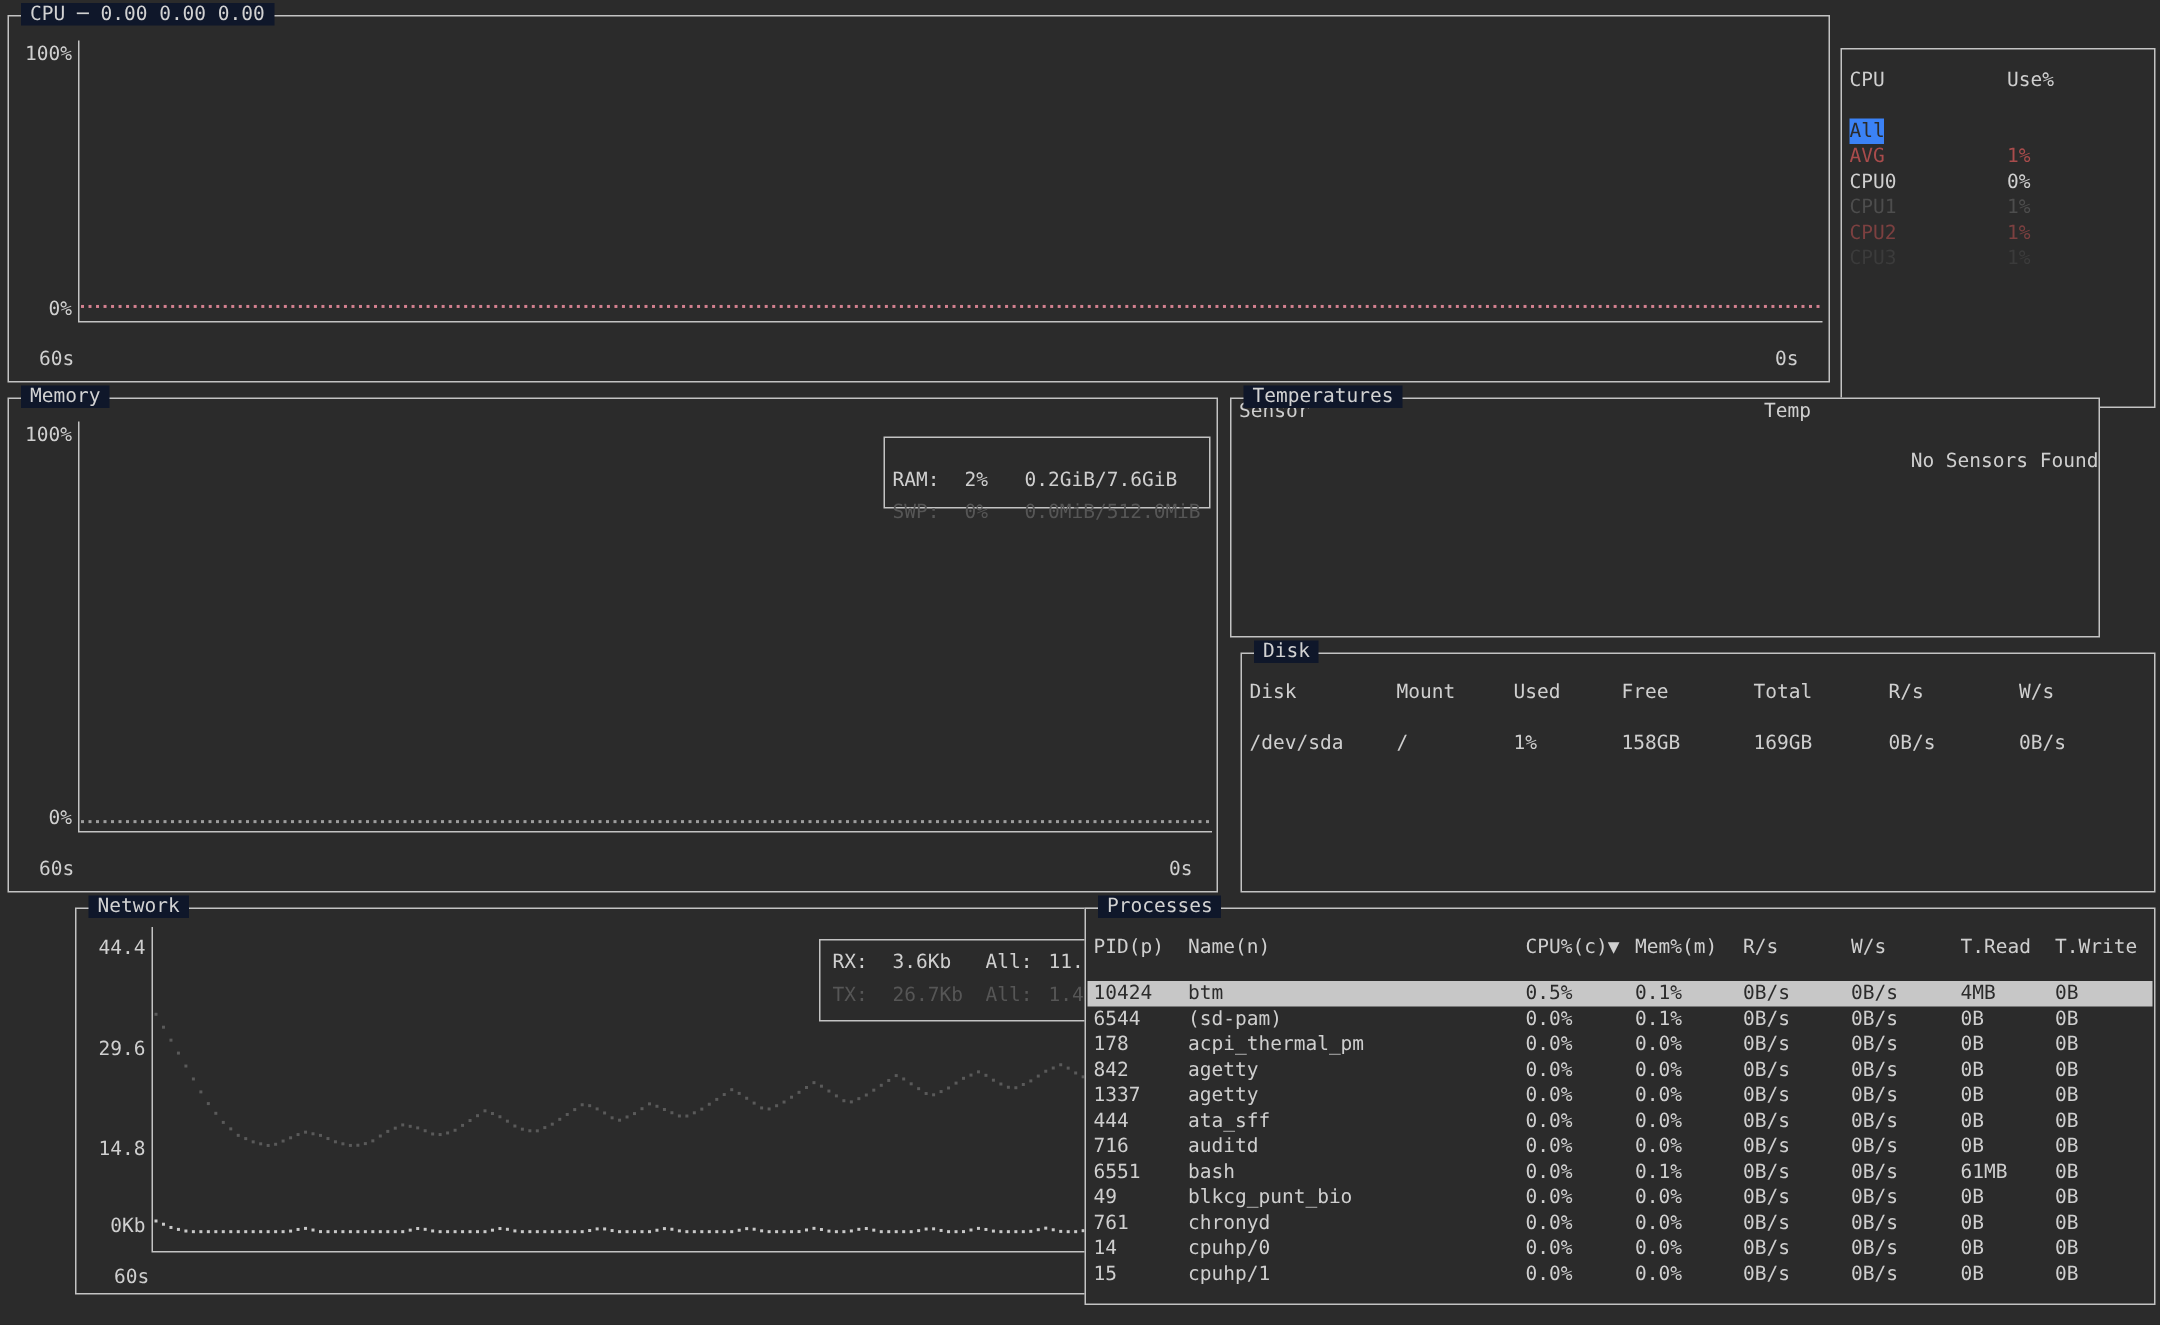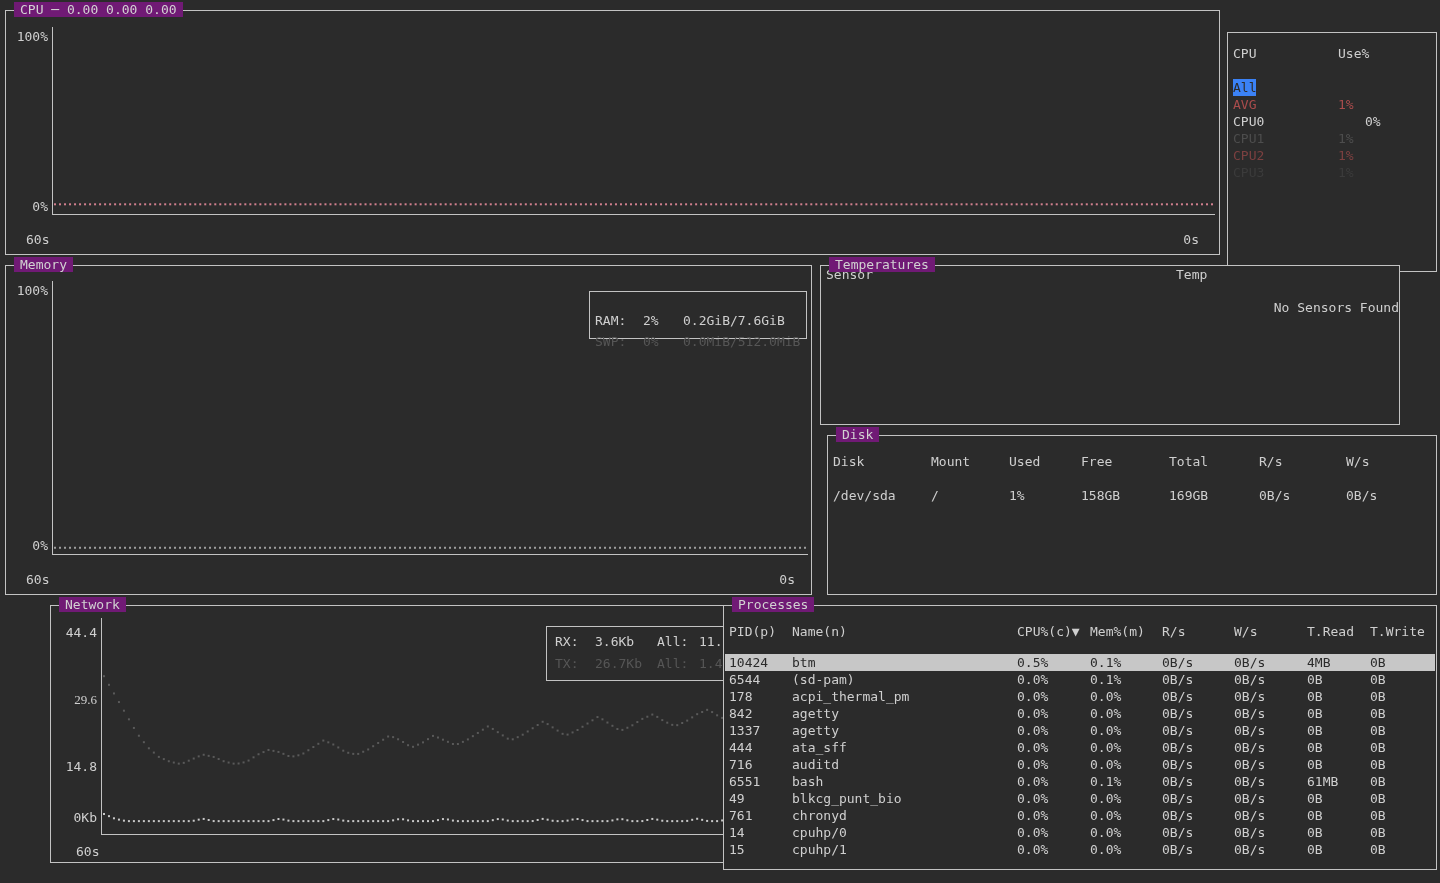--- a/index.html
+++ b/index.html
@@ -1,21 +1,21 @@
 <!DOCTYPE html>
 <html><head>
 <meta charset="utf-8">
 <style>
   * { margin:0; padding:0; box-sizing:border-box; }
   html,body { width:1440px; height:883px; background:#2b2b2b; overflow:hidden;
     font-family:"DejaVu Sans Mono","Liberation Mono",monospace; font-size:13px; color:#cfcfcf; }
   .screen { position:relative; width:1440px; height:883px; background:#2b2b2b; }
 
   .panel { position:absolute; border:1px solid #c3c3c3; background:#2b2b2b; }
-  .ptitle { position:absolute; top:-9px; left:8px; background:#701a75; padding:0 6px;
+  .ptitle { position:absolute; top:-9px; left:8px; background:#0f172a; padding:0 6px;
             color:#d2d2d2; white-space:pre; }
 
   .axis-v { position:absolute; border-left:1px solid #c3c3c3; width:0; }
   .axis-h { position:absolute; border-top:1px solid #c3c3c3; height:0; }
   .ylab  { position:absolute; text-align:right; color:#cfcfcf; }
   .xlab  { position:absolute; color:#cfcfcf; }
 
   .spark { position:absolute; }
   .spark svg { position:absolute; left:0; top:0; overflow:visible; }
 
@@ -26,21 +26,21 @@
   .mem-row { display:grid; grid-template-columns:48px 40px 1fr; padding:0 5px; line-height:21px; }
   
   .net-row { display:grid; grid-template-columns:40px 62px 42px 1fr; padding:0 8px; line-height:22px; }
 
   
   .cpu-legend-header, .lg-row { display:grid; grid-template-columns:105px 1fr; padding-left:5px; line-height:17px; }
   .lg-rows { position:absolute; left:0; top:46px; right:0; }
   .lg-name, .lg-use { justify-self:start; white-space:pre; }
   .st-selected .lg-name { background:#3b82f6; color:#2b2b2b; }
   .st-red    { color:#a94c4c; }
-  .st-normal { color:#cfcfcf;gap:27px; }
+  .st-normal { color:#cfcfcf; }
   .st-dim    { color:#4d4d4d; }
   .st-dimred { color:#7c4040; }
   .st-faint  { color:#3b3b3b; }
 
   
   .temp-head { display:grid; grid-template-columns:350px 1fr; padding-left:5px; line-height:17px; }
   .temp-body { padding-left:5px; }
 
   
   .disk-row { display:grid; grid-template-columns:98px 78px 72px 88px 90px 87px 1fr; padding-left:5px; line-height:17px; }
@@ -550,21 +550,21 @@
           <span>169GB</span>
           <span>0B/s</span>
           <span>0B/s</span>
         </div>
       </div>
   </section>
 
   <section class="panel" style="left:5px; top:605px; width:710px; height:258px;margin-left:45px;">
     <span class="ptitle">Network</span>
     <span class="ylab" style="left:2px; top:19px; width:44px;">44.4</span>
-    <span class="ylab" style="left:2px; top:86px; width:44px;font-family:Liberation Serif, serif;">29.6</span>
+    <span class="ylab" style="left:2px; top:86px; width:44px;">29.6</span>
     <span class="ylab" style="left:2px; top:153px; width:44px;">14.8</span>
     <span class="ylab" style="left:2px; top:204px; width:44px;">0Kb</span>
     <div class="axis-v" style="left:50px; top:12px; height:216px;"></div>
     <div class="axis-h" style="left:50px; top:228px; width:654px;"></div>
     <div class="spark" style="left:52px; top:15px; width:650px; height:213px;">
         <svg width="650" height="213">
           <rect x="0" y="54.17567567567566" width="2" height="2" fill="#5a5a5a"></rect>
           <rect x="4.984615384615385" y="62.80284130284131" width="2" height="2" fill="#5a5a5a"></rect>
           <rect x="9.96923076923077" y="71.43000693000693" width="2" height="2" fill="#5a5a5a"></rect>
           <rect x="14.953846153846154" y="80.05717255717255" width="2" height="2" fill="#5a5a5a"></rect>

